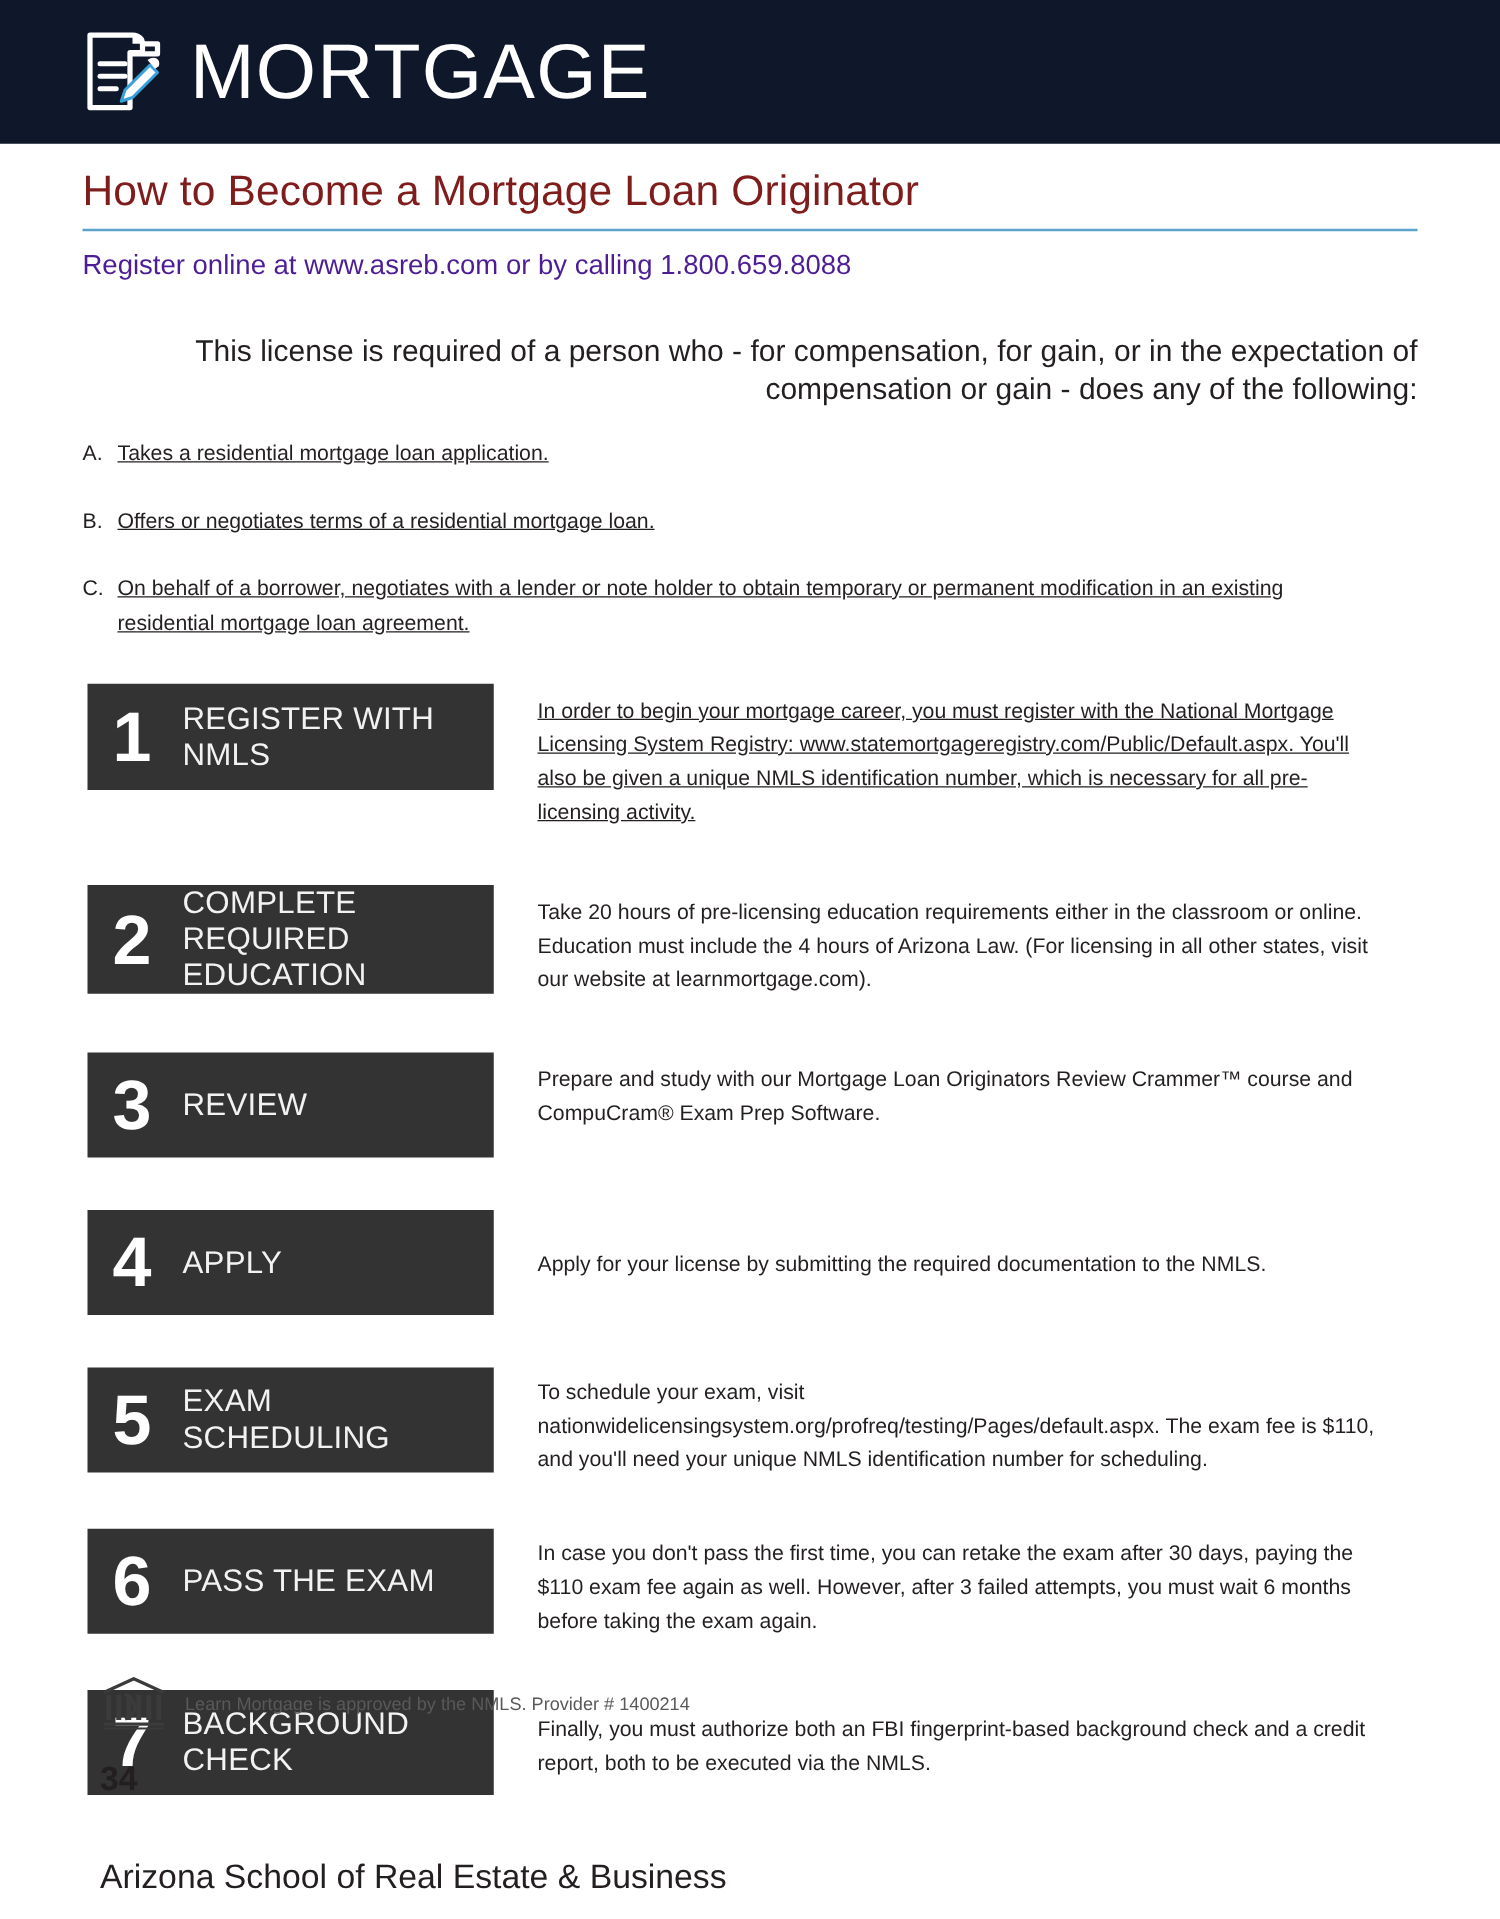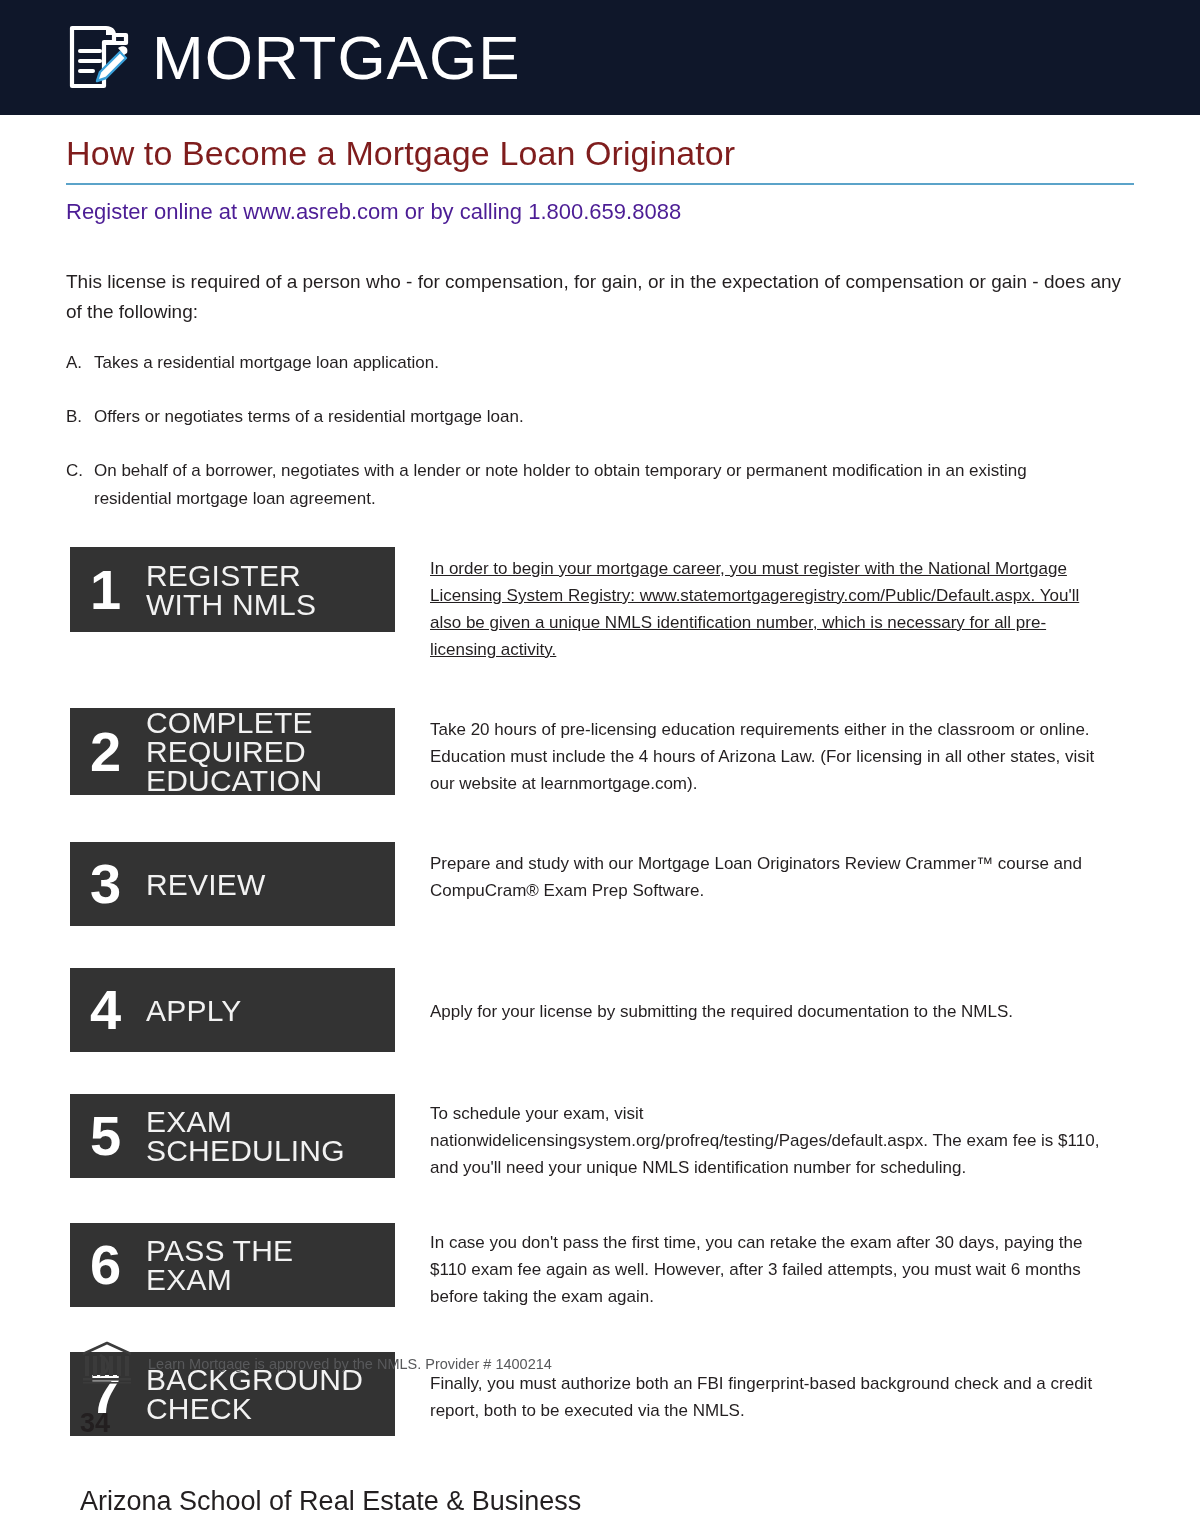--- a/index.html
+++ b/index.html
@@ -65,38 +65,40 @@
     color: #4c1d95;
     margin: 0;
   }
 
   
   .intro {
     padding: 0 66px;
     margin-top: 44px;
   }
   .intro-lead {
-    font-size: 19px;
+    font-size: 24px;
     line-height: 30px;
     margin: 0 0 22px 0;
     max-width: 1100px;
+    text-align: right;
   }
   .lettered {
     display: flex;
     margin: 0 0 26px 0;
     font-size: 17px;
     line-height: 28px;
   }
   .lettered .letter {
     width: 28px;
     flex: 0 0 28px;
   }
   .lettered .ltext {
     flex: 1 1 auto;
     max-width: 1010px;
+    text-decoration: underline;
   }
 
   
   .steps {
     margin-top: 34px;
     padding: 0 0 0 70px;
     position: relative;
   }
   .step {
     position: relative;
@@ -116,21 +118,21 @@
   .step-num {
     font-size: 56px;
     line-height: 56px;
     font-weight: 700;
     width: 56px;
     flex: 0 0 56px;
     color: #ffffff;
     letter-spacing: -1px;
   }
   .step-label {
-    font-size: 30px;
+    font-size: 25px;
     line-height: 29px;
     font-weight: 400;
     color: #f2f2f2;
     letter-spacing: 0.2px;
   }
   .step-text {
     flex: 1 1 auto;
     font-size: 17px;
     line-height: 27px;
     color: #231f20;

